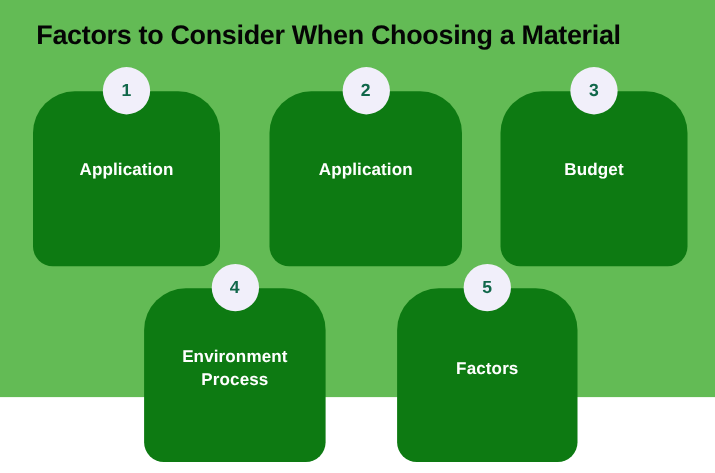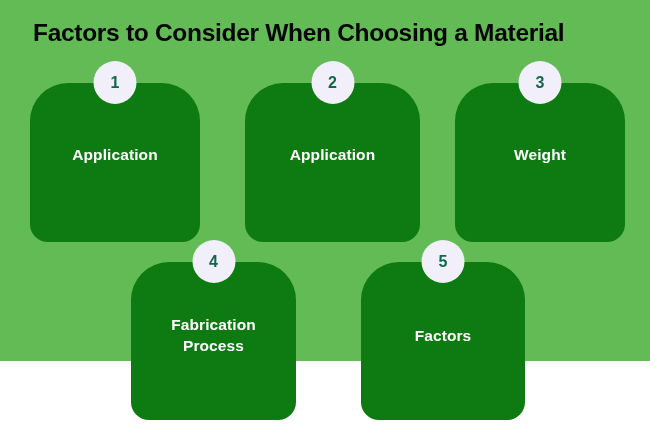--- a/index.html
+++ b/index.html
@@ -135,30 +135,30 @@
     <div class="card">
       <span class="card-label">Application</span>
     </div>
     <div class="badge">
       <span class="badge-number">2</span>
     </div>
   </div>
 
   <div class="card-group row-top" id="group-3">
     <div class="card">
-      <span class="card-label">Weight</span>
+      <span class="card-label">Budget</span>
     </div>
     <div class="badge">
       <span class="badge-number">3</span>
     </div>
   </div>
 
   <div class="card-group row-bottom" id="group-4">
     <div class="card">
-      <span class="card-label">Fabrication
+      <span class="card-label">Environment
 Process</span>
     </div>
     <div class="badge">
       <span class="badge-number">4</span>
     </div>
   </div>
 
   <div class="card-group row-bottom" id="group-5">
     <div class="card">
       <span class="card-label">Factors</span>

